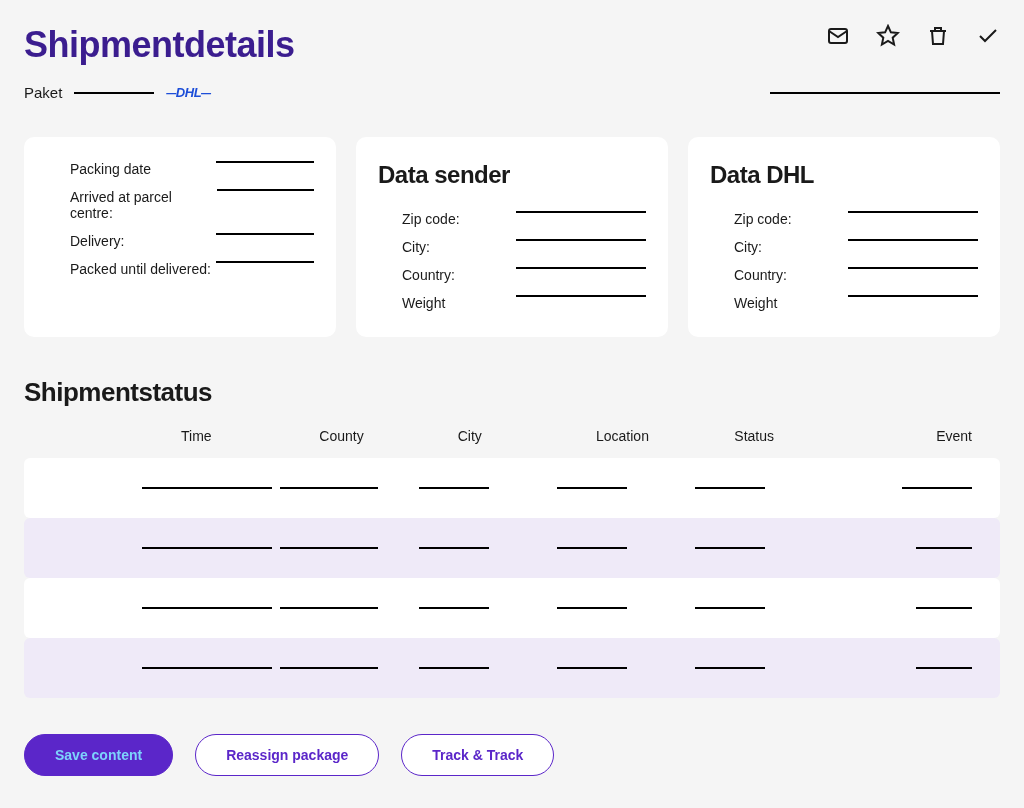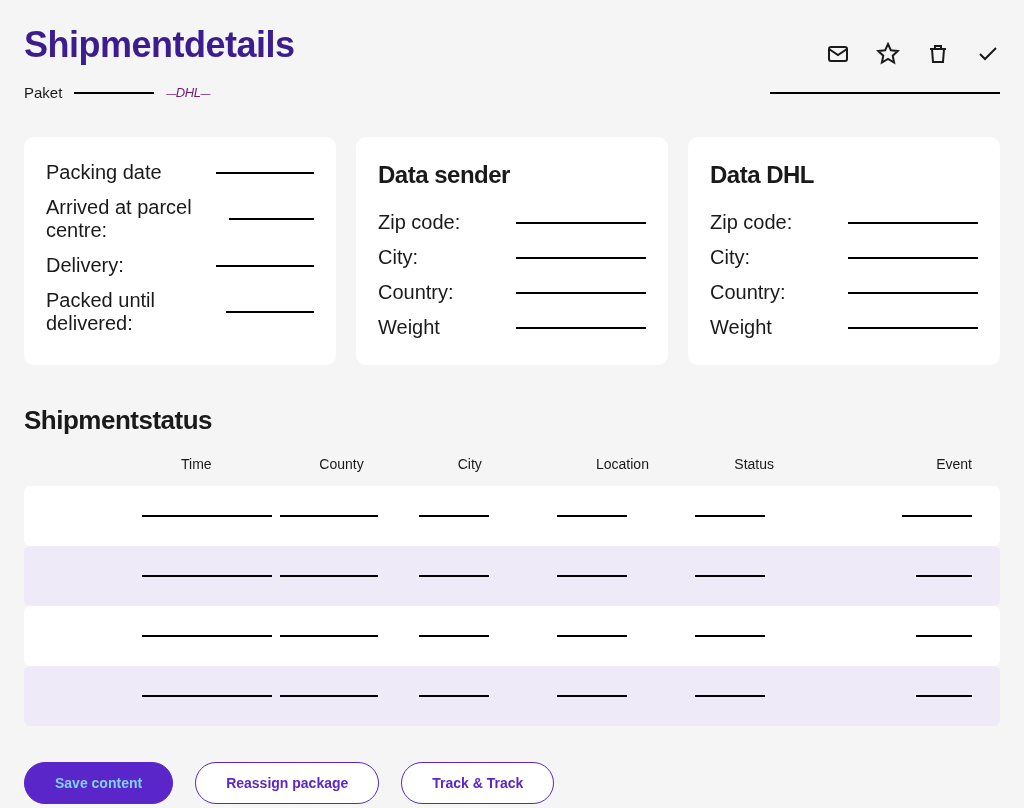--- a/index.html
+++ b/index.html
@@ -7,21 +7,21 @@
     font-family: -apple-system, BlinkMacSystemFont, "Segoe UI", Arial, sans-serif;
     background: #f5f5f5;
     width: 1024px;
     height: 808px;
     padding: 24px;
     color: #1a1a1a;
   }
   .header-row {
     display: flex;
     justify-content: space-between;
-    align-items: flex-end;
+    align-items: flex-start;
     margin-bottom: 18px;
   }
   .page-title {
     font-size: 36px;
     font-weight: 800;
     color: #3b1d8f;
     letter-spacing: -0.5px;
   }
   .header-icons {
     display: flex;
@@ -57,23 +57,23 @@
   }
   .pl-80 { width: 80px; }
   .pl-230 { width: 230px; }
   .pl-98 { width: 98px; }
   .pl-130 { width: 130px; }
   .pl-70 { width: 70px; }
   .pl-56 { width: 56px; }
   .dhl-logo {
     font-size: 13px;
     font-style: italic;
-    font-weight: 400;
+    font-weight: 700;
     letter-spacing: -0.5px;
-    color: #701a75;
+    color: #1d4ed8;
   }
   .cards-row {
     display: flex;
     gap: 20px;
     margin-bottom: 40px;
   }
   .card {
     flex: 1;
     background: #fff;
     border-radius: 10px;
@@ -81,23 +81,24 @@
   }
   .card-title {
     font-size: 24px;
     font-weight: 800;
     margin-bottom: 22px;
     letter-spacing: -0.5px;
   }
   .kv {
     display: flex;
     justify-content: space-between;
-    align-items: center;
-    font-size: 20px;
+    align-items: flex-start;
+    font-size: 14px;
     margin-bottom: 12px;
+    margin-left: 24px;
   }
   .kv:last-child { margin-bottom: 0; }
   .section-title {
     font-size: 26px;
     font-weight: 800;
     margin-bottom: 20px;
     letter-spacing: -0.5px;
   }
   .table {
     width: 100%;

